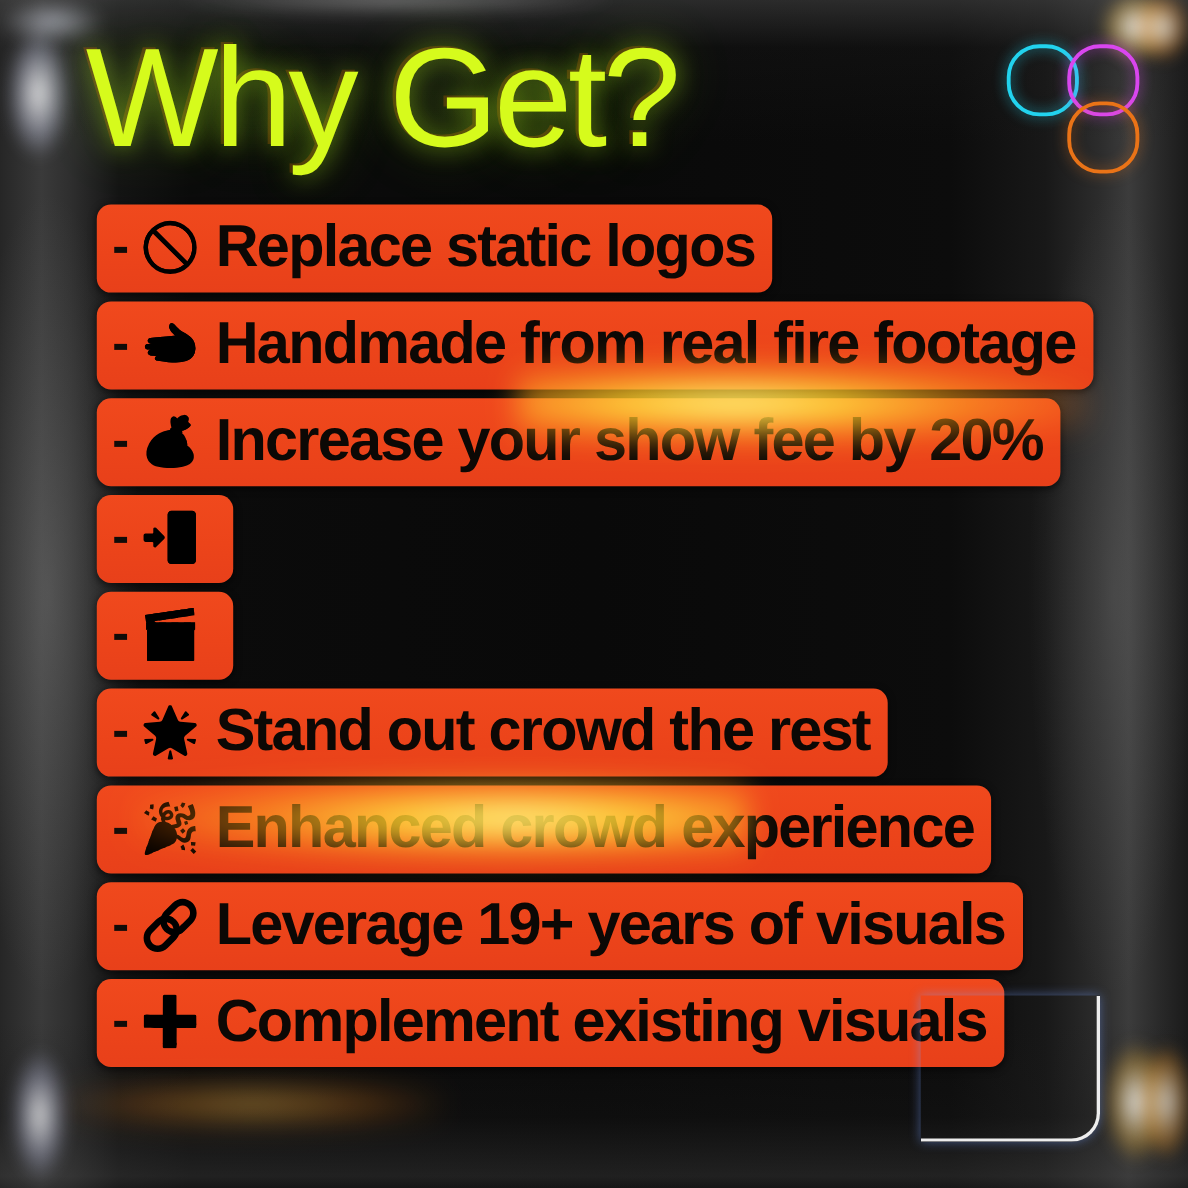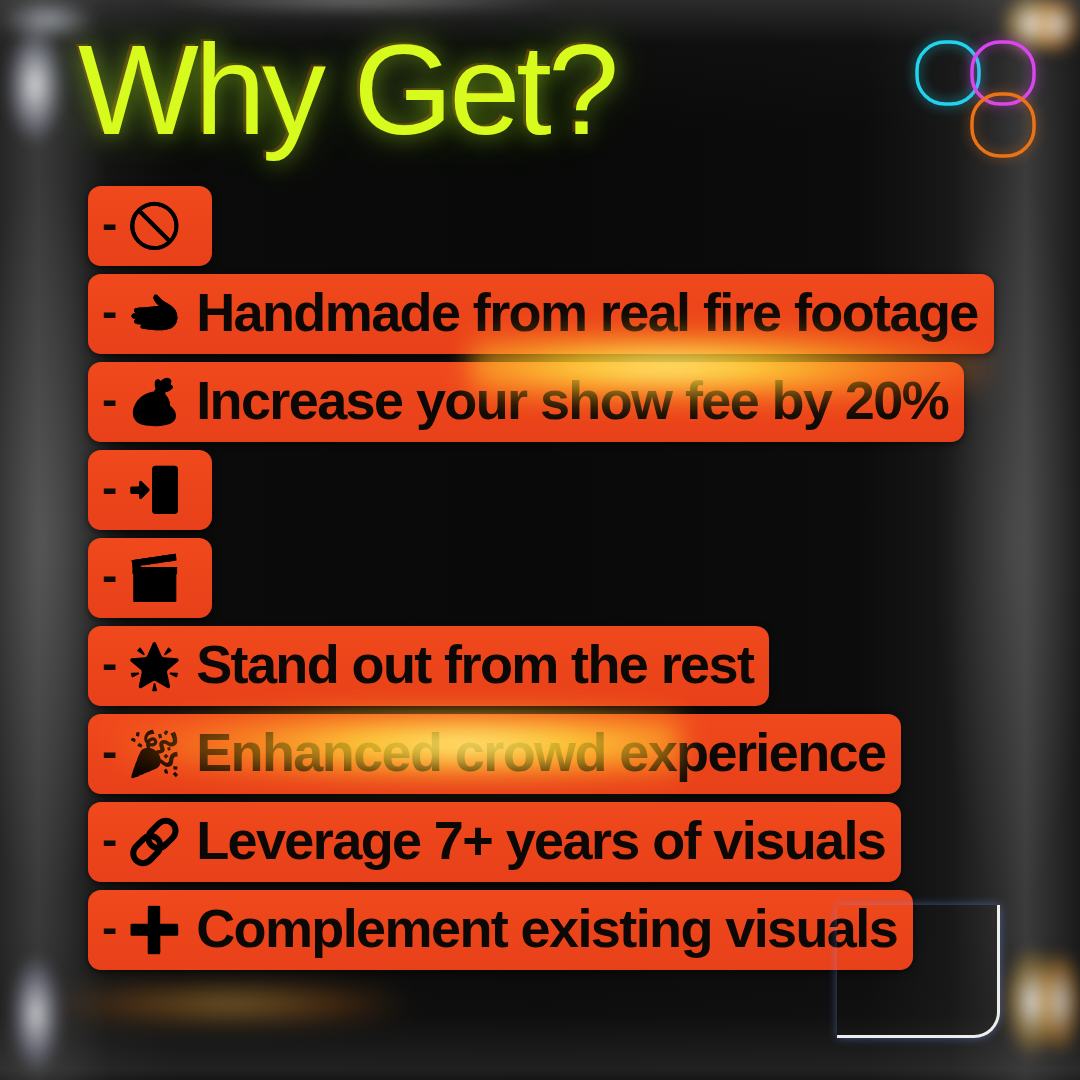--- a/index.html
+++ b/index.html
@@ -231,20 +231,21 @@
         <rect x="58" y="66" width="62" height="62" rx="28" stroke="#ea7317" style="filter: drop-shadow(0 0 6px rgba(234,115,23,0.6));"></rect>
       </g>
     </svg>
   </div>
 
   <div class="list">
 
     <div class="bar">
       <span class="dash">-</span>
       <span class="emoji">🚫</span>
+      <span class="label">Replace static logos</span>
     </div>
 
     <div class="bar">
       <span class="dash">-</span>
       <span class="emoji">🫲</span>
       <span class="label">Handmade from real fire footage</span>
     </div>
 
     <div class="bar">
       <span class="dash">-</span>
@@ -258,33 +259,33 @@
     </div>
 
     <div class="bar">
       <span class="dash">-</span>
       <span class="emoji">🎬</span>
     </div>
 
     <div class="bar">
       <span class="dash">-</span>
       <span class="emoji">🌟</span>
-      <span class="label">Stand out from the rest</span>
+      <span class="label">Stand out crowd the rest</span>
     </div>
 
     <div class="bar">
       <span class="dash">-</span>
       <span class="emoji">🎉</span>
       <span class="label">Enhanced crowd experience</span>
     </div>
 
     <div class="bar">
       <span class="dash">-</span>
       <span class="emoji">🔗</span>
-      <span class="label">Leverage 7+ years of visuals</span>
+      <span class="label">Leverage 19+ years of visuals</span>
     </div>
 
     <div class="bar">
       <span class="dash">-</span>
       <span class="emoji">➕</span>
       <span class="label">Complement existing visuals</span>
     </div>
 
   </div>
 

